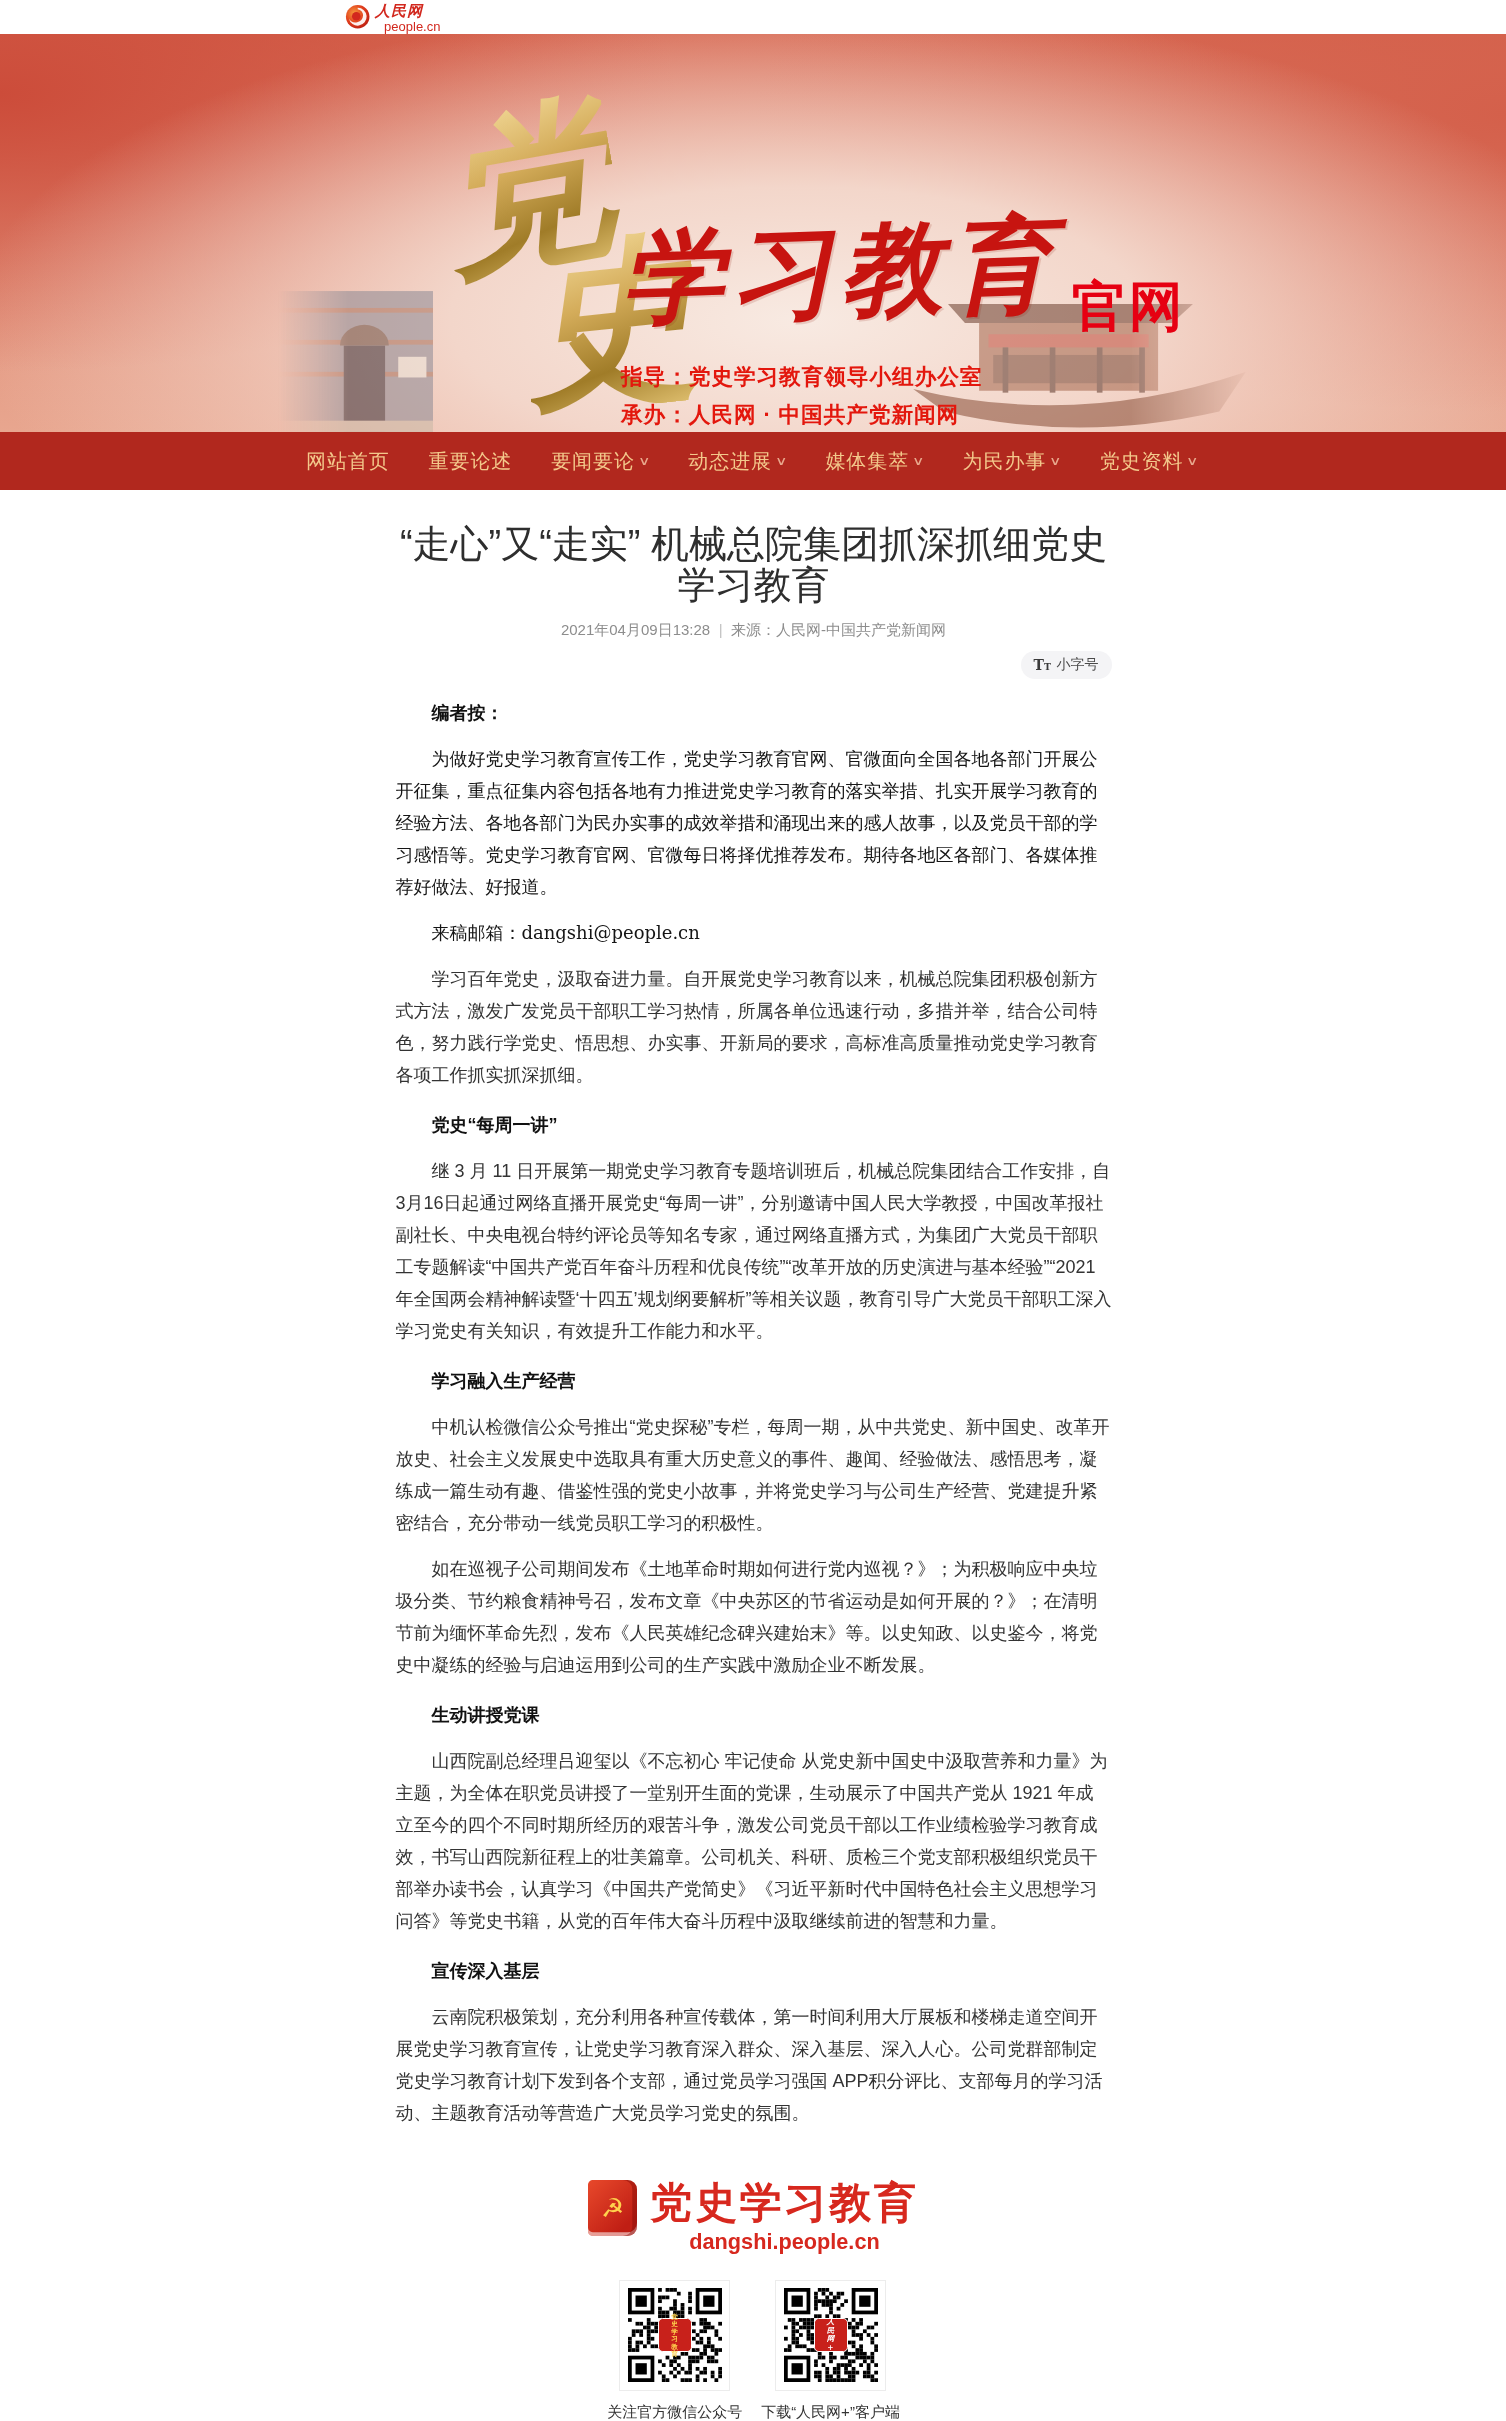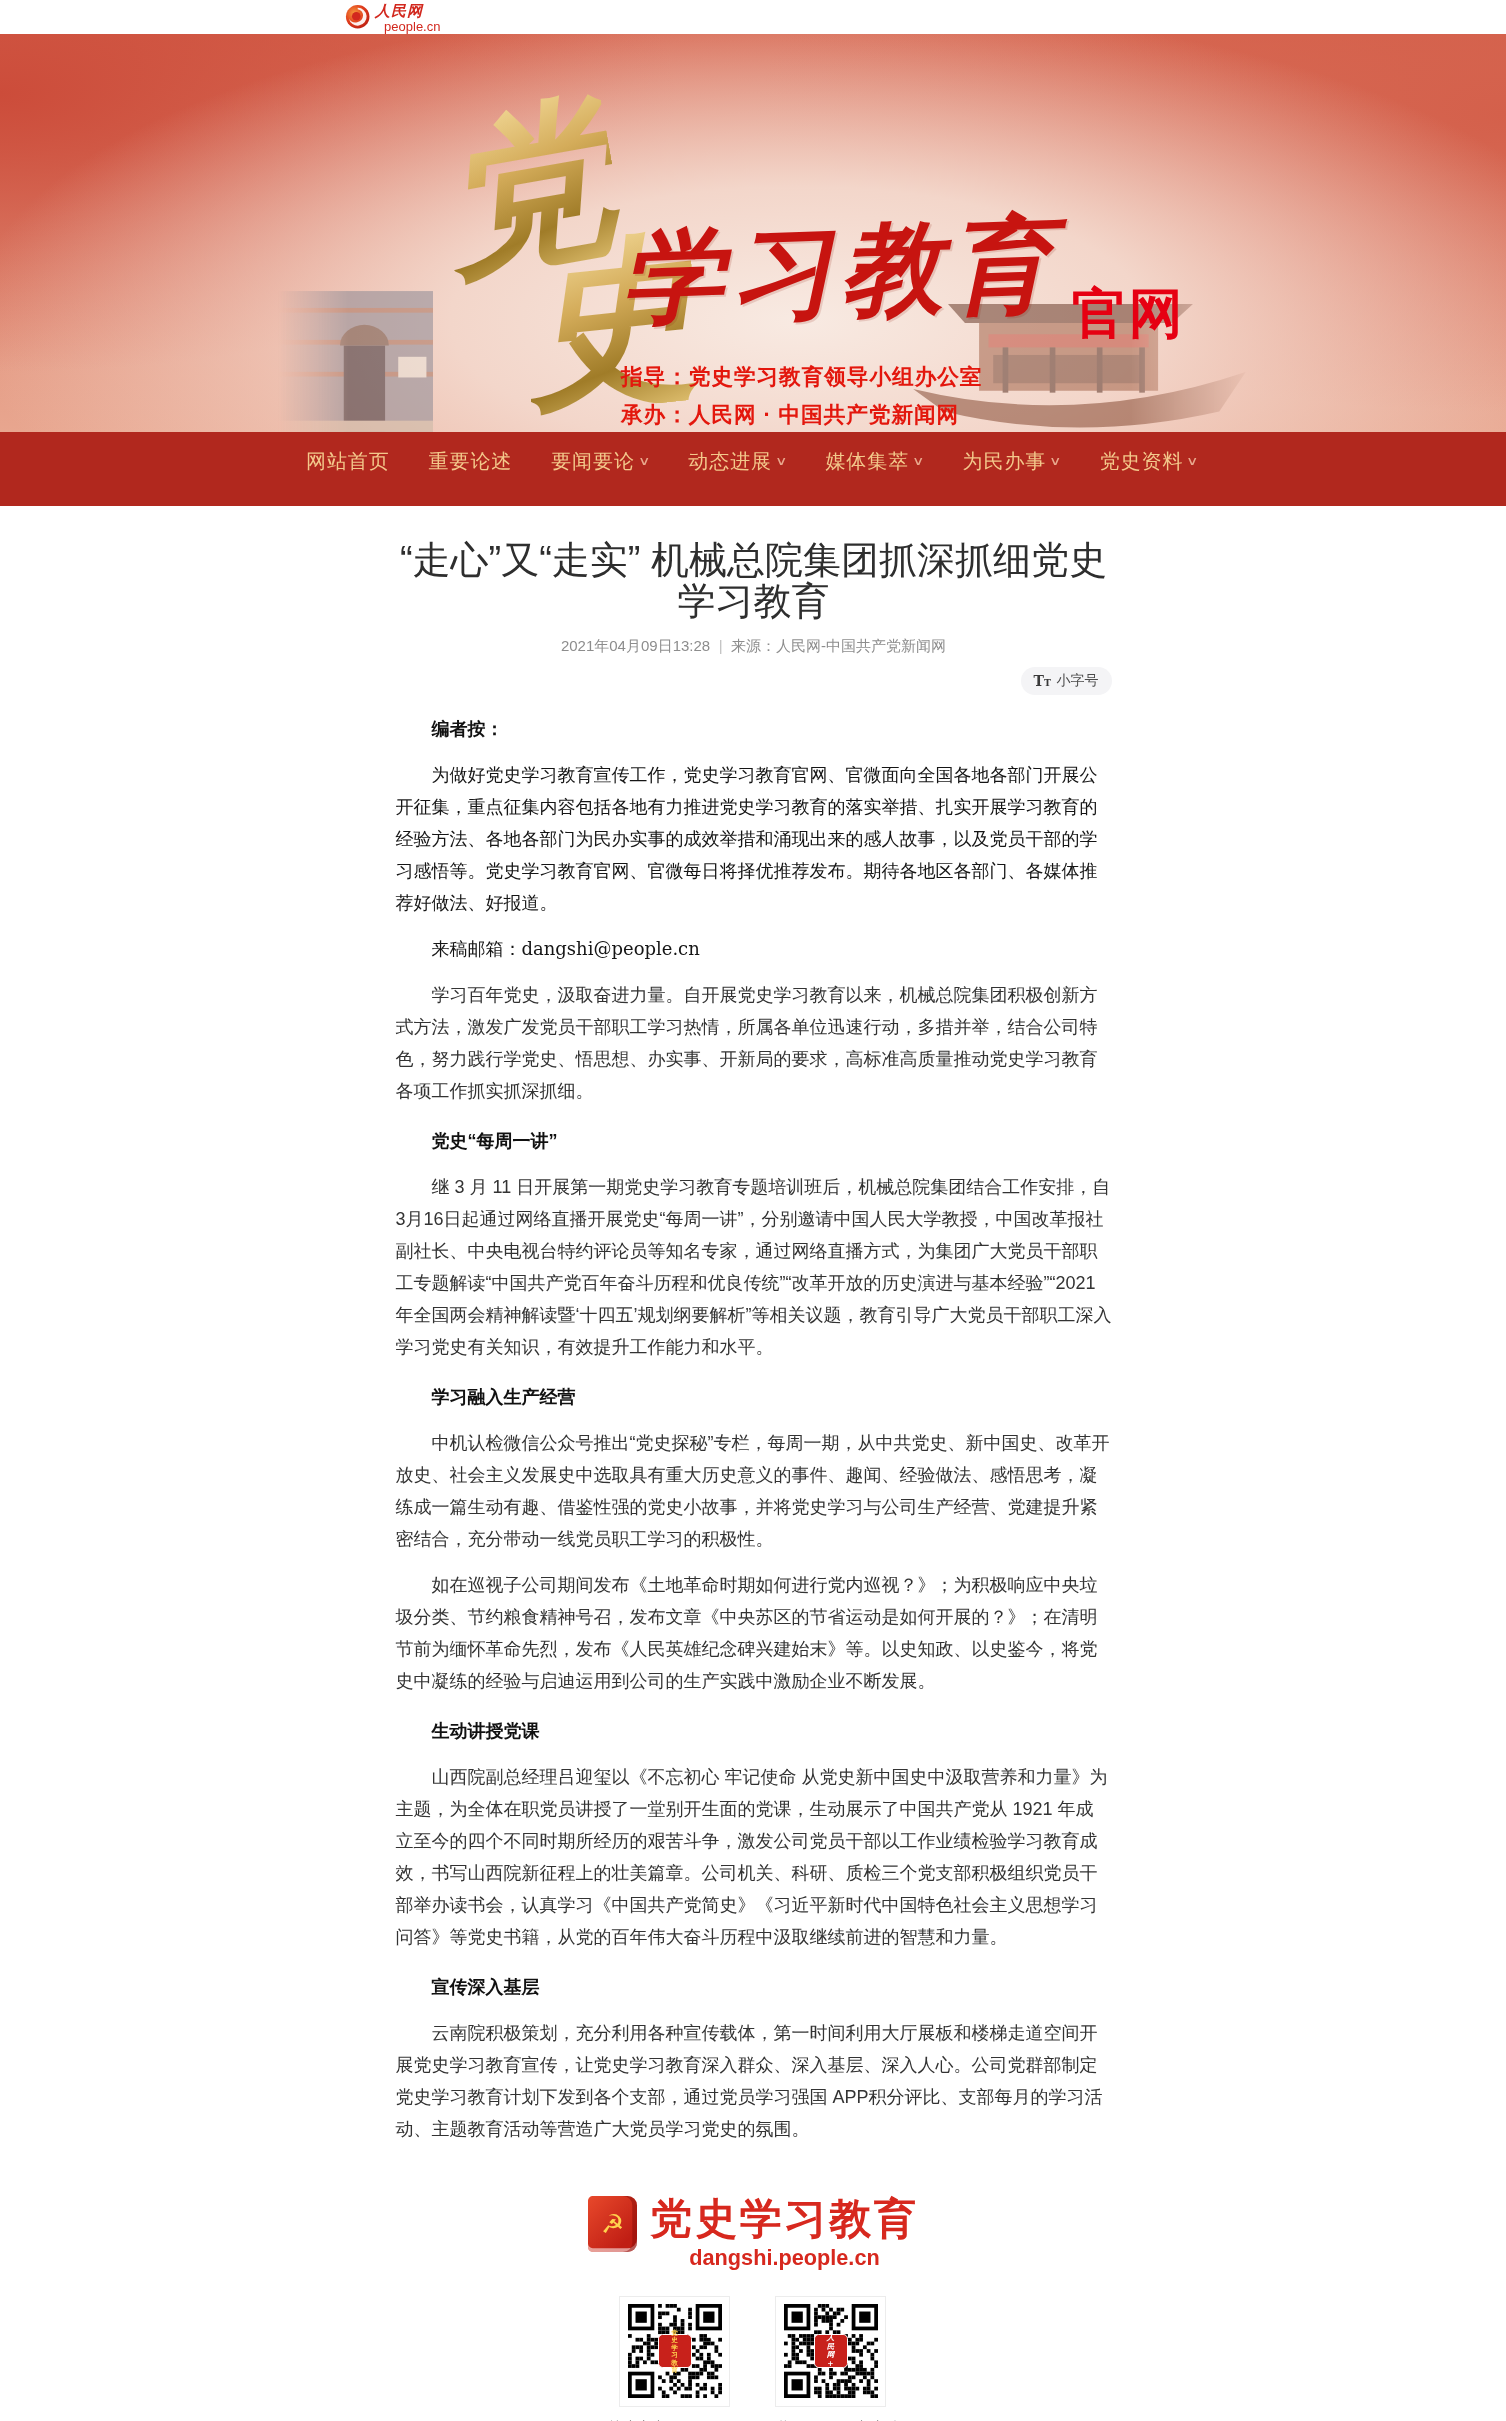--- a/index.html
+++ b/index.html
@@ -30,28 +30,28 @@
             mask-image:linear-gradient(to left, transparent 0%, #000 35%); }
   .gold-char { position:absolute; font-family:"DejaVu Serif", serif; font-weight:bold; font-style:italic;
     font-size:174px; line-height:1;
     background:linear-gradient(165deg,#f1d795 8%,#d4ac5a 40%,#a07c28 72%,#e0c070 100%);
     -webkit-background-clip:text; background-clip:text; color:transparent; }
   .gold-char.c1 { left:441px; top:66px; transform:rotate(-10deg); }
   .gold-char.c2 { left:523px; top:200px; transform:rotate(-6deg); }
   .banner-red-title { position:absolute; left:621px; top:185px; font-family:"DejaVu Serif", serif;
     font-weight:bold; font-style:italic; font-size:102px; line-height:1; color:#c71410;
     letter-spacing:7.5px; transform:rotate(-2deg); text-shadow:1.9px 1.9px 0 rgba(140,20,10,.15); }
-  .banner-suffix { position:absolute; left:1072px; top:244px; font-size:54px; font-weight:bold;
+  .banner-suffix { position:absolute; left:1072px; top:237px; font-size:54px; font-weight:bold;
     color:#e60012; letter-spacing:2.8px; }
   .banner-line { position:absolute; left:621px; font-size:21.7px; font-weight:bold; color:#e3170d; letter-spacing:0.9px; }
   .banner-line.l1 { top:328px; }
   .banner-line.l2 { top:366px; }
 
   
-  .nav { height:74px; background:#b1281e; }
+  .nav { height:58px; background:#b1281e; }
   .nav-inner { width:942px; margin:0 auto; height:58px; display:flex; align-items:center; gap:39px; padding-left:23.5px; }
   .nav-item { color:#f3c88b; font-size:20px; letter-spacing:0.9px; display:flex; align-items:center; gap:4.7px; cursor:pointer; white-space:nowrap; }
   .nav-chevron { color:#e9a98e; font-size:12.2px; transform:scaleX(1.4); }
 
   
   .content { width:716px; margin:0 auto; padding-top:34px; }
   .article-title { font-size:38px; line-height:41px; color:#2e2e2e; font-weight:400; text-align:center; }
   .meta { margin-top:15px; text-align:center; color:#8d8d8d; font-size:15px; }
   .meta .sep { margin:0 8.5px; color:#c0c0c0; }
   .meta .src { color:#8d8d8d; text-decoration:none; cursor:pointer; }

